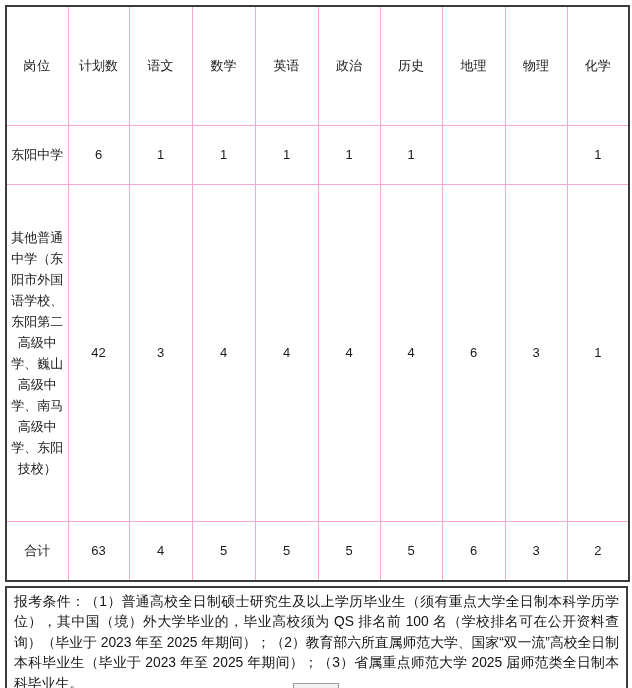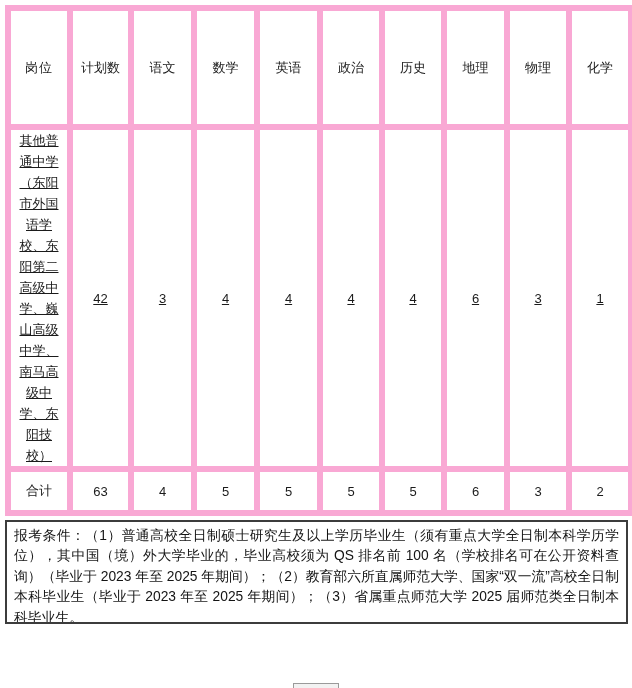--- a/index.html
+++ b/index.html
@@ -23,34 +23,34 @@
   }
   table.plan-table {
     width: 623px;
     border-collapse: collapse;
     table-layout: fixed;
     border: 2px solid #3c3c3c;
     background: #ffffff;
   }
   table.plan-table th,
   table.plan-table td {
-    border: 6px solid #f9a8d4;
+    border: 1px solid #f9a8d4;
     text-align: center;
     vertical-align: middle;
     font-size: 13px;
     font-weight: normal;
     padding: 0 4px;
     overflow: hidden;
     word-break: break-all;
     margin-top: 16px;
   }
   tr.header-row { height: 119px; }
   tr.row-1 { height: 59px; }
-  tr.row-2 { height: 337px; text-decoration: underline; }
-  tr.total-row { height: 44px; }
+  tr.row-2 { height: 337px; }
+  tr.total-row { height: 60px; }
   th.col-position {
     font-size: 16px;
     font-weight: bold;
     letter-spacing: 1px;
   }
   td.school-cell {
     font-size: 13.5px;
     line-height: 21px;
     padding: 0 6px;
   }
@@ -107,20 +107,32 @@
       <th>语文</th>
       <th>数学</th>
       <th>英语</th>
       <th>政治</th>
       <th>历史</th>
       <th>地理</th>
       <th>物理</th>
       <th>化学</th>
     </tr>
 
+    <tr class="row-1">
+      <td class="school-cell">东阳中学</td>
+      <td class="num-cell">6</td>
+      <td class="num-cell">1</td>
+      <td class="num-cell">1</td>
+      <td class="num-cell">1</td>
+      <td class="num-cell">1</td>
+      <td class="num-cell">1</td>
+      <td class="num-cell"></td>
+      <td class="num-cell"></td>
+      <td class="num-cell">1</td>
+    </tr>
 
     <tr class="row-2">
       <td class="school-cell">其他普通中学（东阳市外国语学校、东阳第二高级中学、巍山高级中学、南马高级中学、东阳技校）</td>
       <td class="num-cell">42</td>
       <td class="num-cell">3</td>
       <td class="num-cell">4</td>
       <td class="num-cell">4</td>
       <td class="num-cell">4</td>
       <td class="num-cell">4</td>
       <td class="num-cell">6</td>

